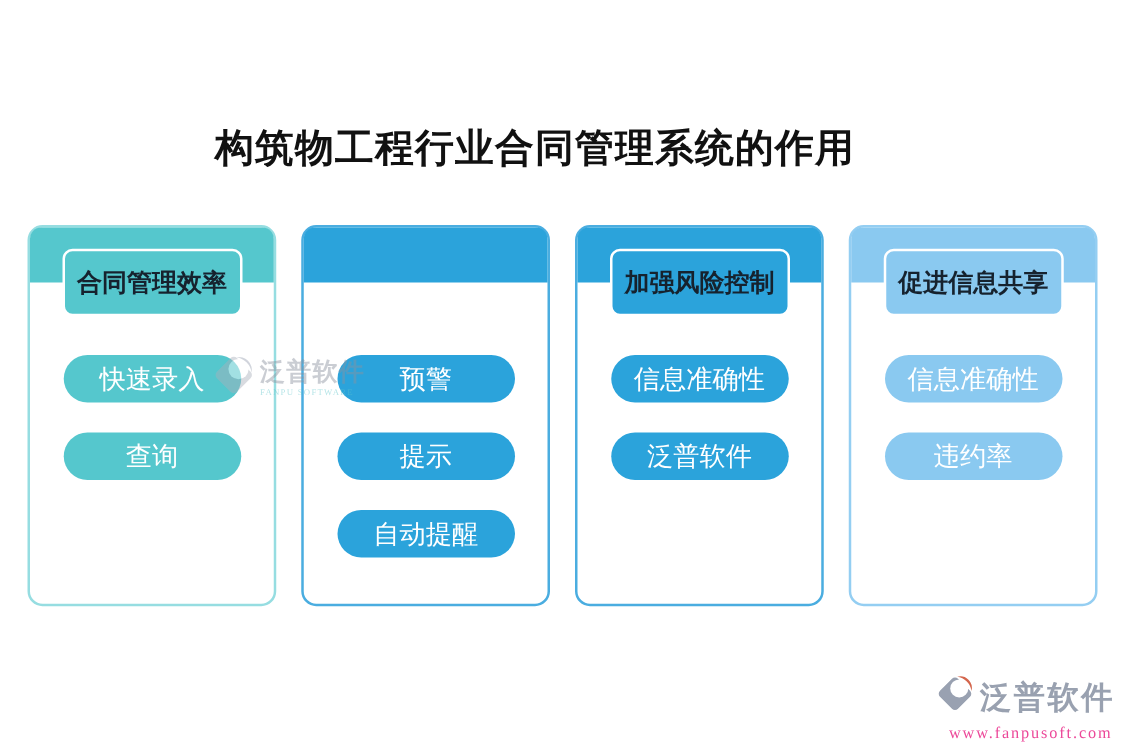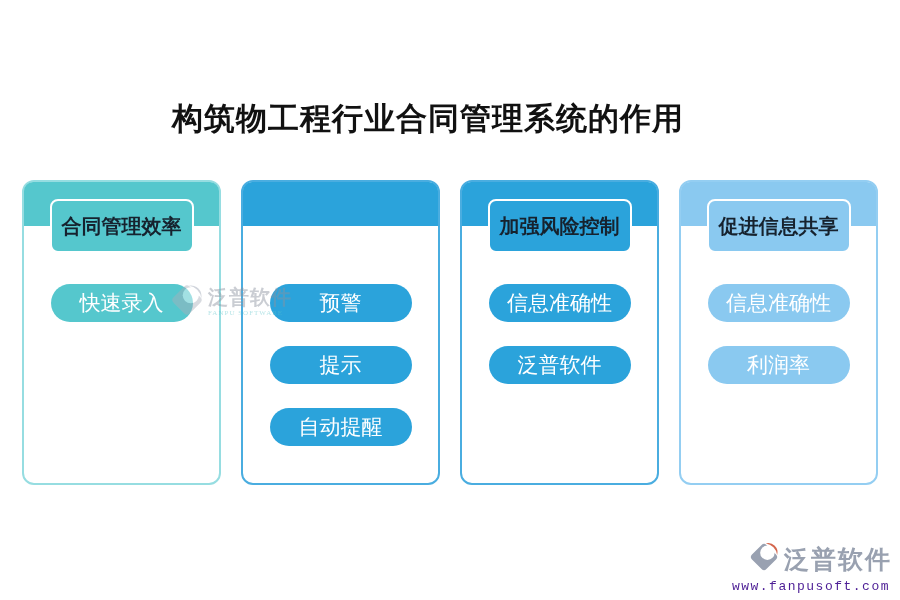--- a/index.html
+++ b/index.html
@@ -105,36 +105,37 @@
   .brand {
     position: absolute;
     right: 8px;
     bottom: 6px;
     display: flex;
     flex-direction: column;
     align-items: flex-end;
   }
   .brand-row { display: flex; align-items: center; gap: 3px; }
   .brand-name { font-size: 25px; font-weight: 700; color: #99a1b0; letter-spacing: 2px; }
-  .brand-url { font-size: 13px; color: #4c1d95; letter-spacing: 1.5px; margin-top: 1px; margin-right: 2px; font-family: Liberation Mono, monospace; }
+  .brand-url { font-size: 13px; color: #ec4899; letter-spacing: 1.5px; margin-top: 1px; margin-right: 2px; font-family: Liberation Serif, serif; }
 </style>
 </head>
 <body>
 
 <div class="page">
 
   <div class="title">构筑物工程行业合同管理系统的作用</div>
 
   <div class="cards">
 
     <div class="card" style="--c: #55c7cd; --bc: #96dde1;">
       <div class="card-band"></div>
       <div class="card-badge">合同管理效率</div>
       <div class="pills">
         <div class="pill">快速录入</div>
+        <div class="pill">查询</div>
       </div>
     </div>
 
     <div class="card" style="--c: #2ba3db; --bc: #4aade0;">
       <div class="card-band"></div>
       <div class="pills">
         <div class="pill">预警</div>
         <div class="pill">提示</div>
         <div class="pill">自动提醒</div>
       </div>
@@ -147,21 +148,21 @@
         <div class="pill">信息准确性</div>
         <div class="pill">泛普软件</div>
       </div>
     </div>
 
     <div class="card" style="--c: #8ac9f0; --bc: #94cef2;">
       <div class="card-band"></div>
       <div class="card-badge">促进信息共享</div>
       <div class="pills">
         <div class="pill">信息准确性</div>
-        <div class="pill">利润率</div>
+        <div class="pill">违约率</div>
       </div>
     </div>
 
   </div>
 
   <div class="watermark">
     <span>
       <svg width="38" height="38" viewBox="0 0 40 40">
         <rect x="8" y="8" width="24" height="24" rx="4" transform="rotate(45 20 20)" fill="#aab0bb"></rect>
         <circle cx="24" cy="15" r="8.5" fill="#ffffff"></circle>

